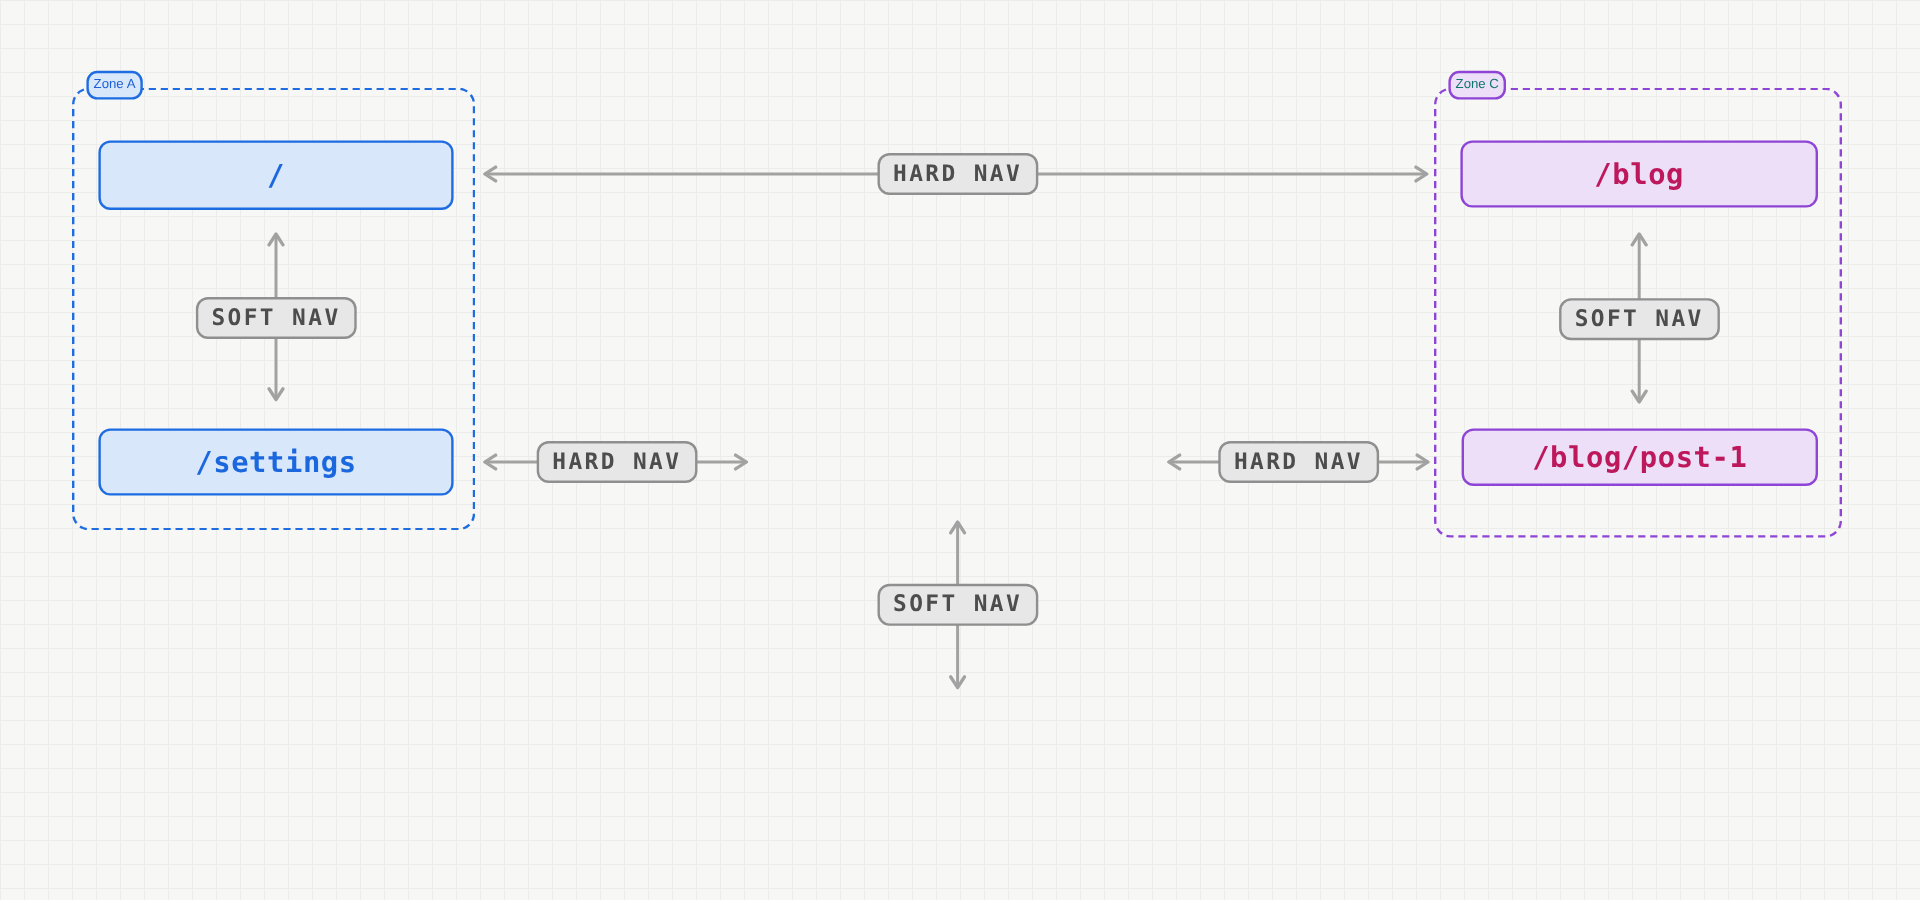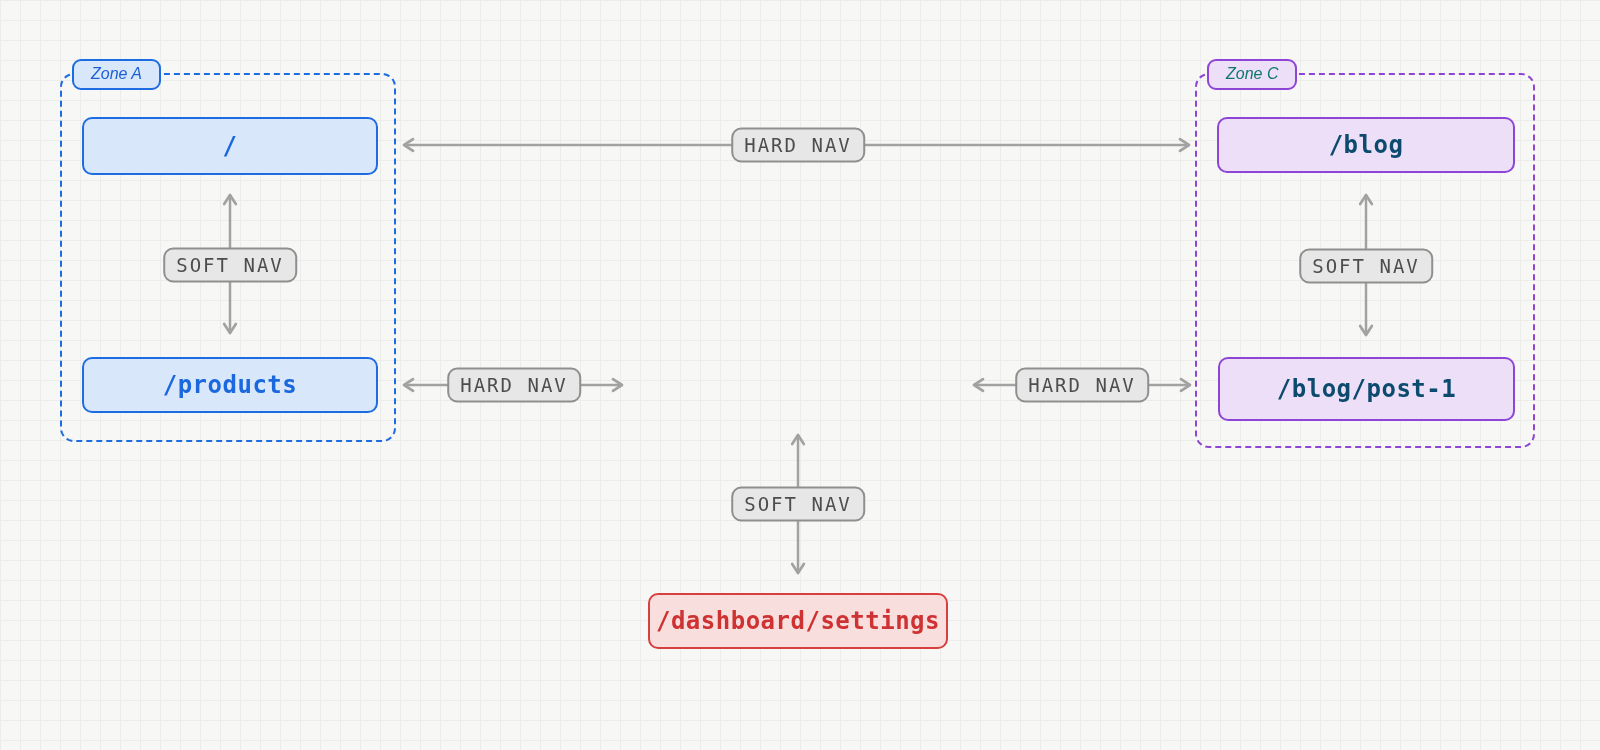--- a/index.html
+++ b/index.html
@@ -25,29 +25,28 @@
     z-index: 1;
   }
   .zone-a { left: 60px;   top: 73px;  width: 336px; height: 369px; border-color: #1d6ce2; }
   .zone-b { left: 628px;  top: 312px; width: 340px; height: 374px; border-color: #dc4040; }
   .zone-c { left: 1195px; top: 73px;  width: 340px; height: 375px; border-color: #8e44d4; }
 
   .zone-tag {
     position: absolute;
     top: -16px;
     left: 10px;
-    padding: 2px 17px 3px;
+    padding: 2px 4px 3px;
     border: 2.5px solid;
     border-radius: 9px;
     font-family: "Liberation Sans", "DejaVu Sans", sans-serif;
-    font-size: 16px;
+    font-size: 11px;
     font-weight: 500;
     line-height: 1.35;
     white-space: nowrap;
-    font-style: italic;
   }
   .zone-a .zone-tag { background: #d9e7fb; border-color: #1d6ce2; color: #1c5fd6; }
   .zone-b .zone-tag { background: #fadede; border-color: #dc4040; color: #c03535; }
   .zone-c .zone-tag { background: #eddff8; border-color: #8e44d4; color: #0f766e; }
 
   
   .node {
     position: absolute;
     border: 2.5px solid;
     border-radius: 10px;
@@ -56,47 +55,47 @@
     align-items: center;
     justify-content: center;
     font-size: 24px;
     font-weight: bold;
     letter-spacing: 0.5px;
     z-index: 2;
     white-space: nowrap;
   }
   .node-blue   { background: #d9e7fb; border-color: #1d6ce2; color: #1b67de; }
   .node-red    { background: #f9dede; border-color: #d84040; color: #cf3232; }
-  .node-purple { background: #ecdff7; border-color: #8e44d4; color: #0c4a6e; }
+  .node-purple { background: #ecdff7; border-color: #8e44d4; color: #be185d; }
 
   .n-root      { left: 82px;   top: 117px; width: 296px; height: 58px; }
   .n-products  { left: 82px;   top: 357px; width: 296px; height: 56px; }
   .n-dash      { left: 650px;  top: 356px; width: 297px; height: 57px; }
   .n-dsettings { left: 648px;  top: 593px; width: 300px; height: 56px; }
   .n-blog      { left: 1217px; top: 117px; width: 298px; height: 56px; }
-  .n-bpost     { left: 1218px; top: 357px; width: 297px; height: 64px; }
+  .n-bpost     { left: 1218px; top: 357px; width: 297px; height: 48px; }
 
   
   .arrows {
     position: absolute;
     left: 0; top: 0;
     z-index: 3;
     pointer-events: none;
   }
 
   
   .nav-label {
     position: absolute;
     transform: translate(-50%, -50%);
     background: #e7e7e7;
     border: 2.5px solid #8f8f8f;
     border-radius: 10px;
     color: #4d4d4d;
     font-size: 19px;
-    font-weight: normal;
+    font-weight: bold;
     letter-spacing: 2px;
     padding: 4px 11px 5px;
     white-space: nowrap;
     z-index: 4;
   }
   .l-hard-top   { left: 798px;  top: 145px; }
   .l-hard-left  { left: 514px;  top: 385px; }
   .l-hard-right { left: 1082px; top: 385px; }
   .l-soft-a     { left: 230px;  top: 265px; }
   .l-soft-b     { left: 798px;  top: 504px; }
@@ -110,22 +109,21 @@
   <div class="zone zone-a">
     <div class="zone-tag">Zone A</div>
   </div>
 
 
   <div class="zone zone-c">
     <div class="zone-tag">Zone C</div>
   </div>
 
   <div class="node node-blue n-root">/</div>
-  <div class="node node-blue n-products">/products</div>
-  <div class="node node-red n-dsettings">/dashboard/settings</div>
+  <div class="node node-blue n-products">/settings</div>
   <div class="node node-purple n-blog">/blog</div>
   <div class="node node-purple n-bpost">/blog/post-1</div>
 
   <svg class="arrows" width="1600" height="750" viewBox="0 0 1600 750">
     <defs>
       <marker id="arrowhead" viewBox="0 0 12 12" refX="9.5" refY="6" markerWidth="6.2" markerHeight="6.2" orient="auto-start-reverse">
         <path d="M2.5 1.5 L9.5 6 L2.5 10.5" fill="none" stroke="#a2a2a2" stroke-width="2.1" stroke-linecap="round" stroke-linejoin="round"></path>
       </marker>
     </defs>
     <g stroke="#a2a2a2" stroke-width="2.5" fill="none">

